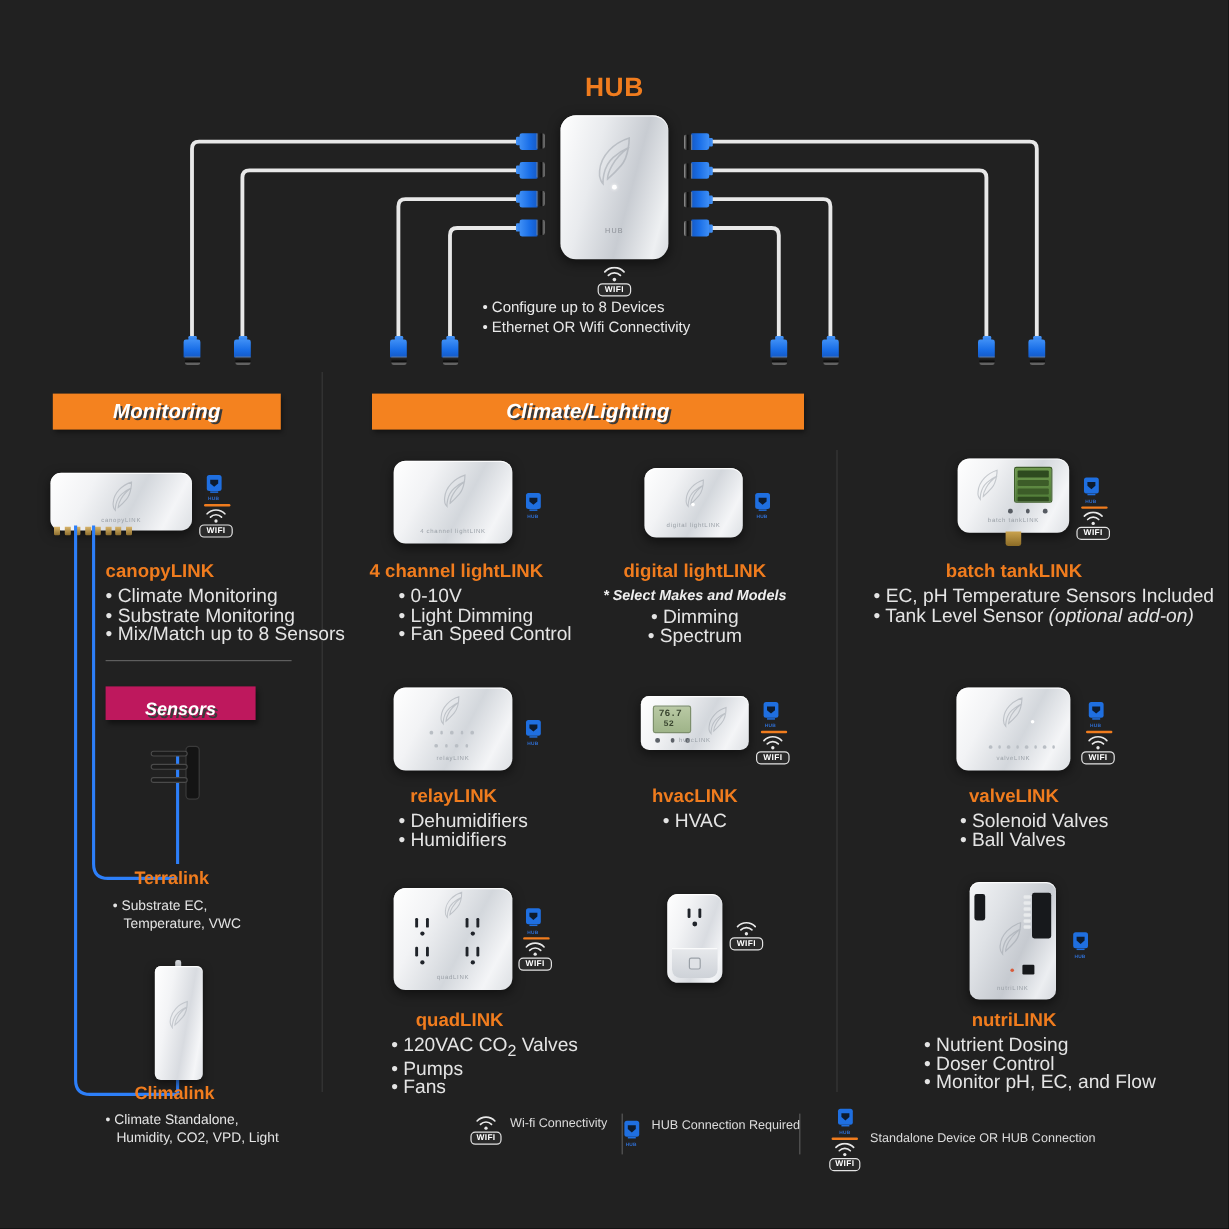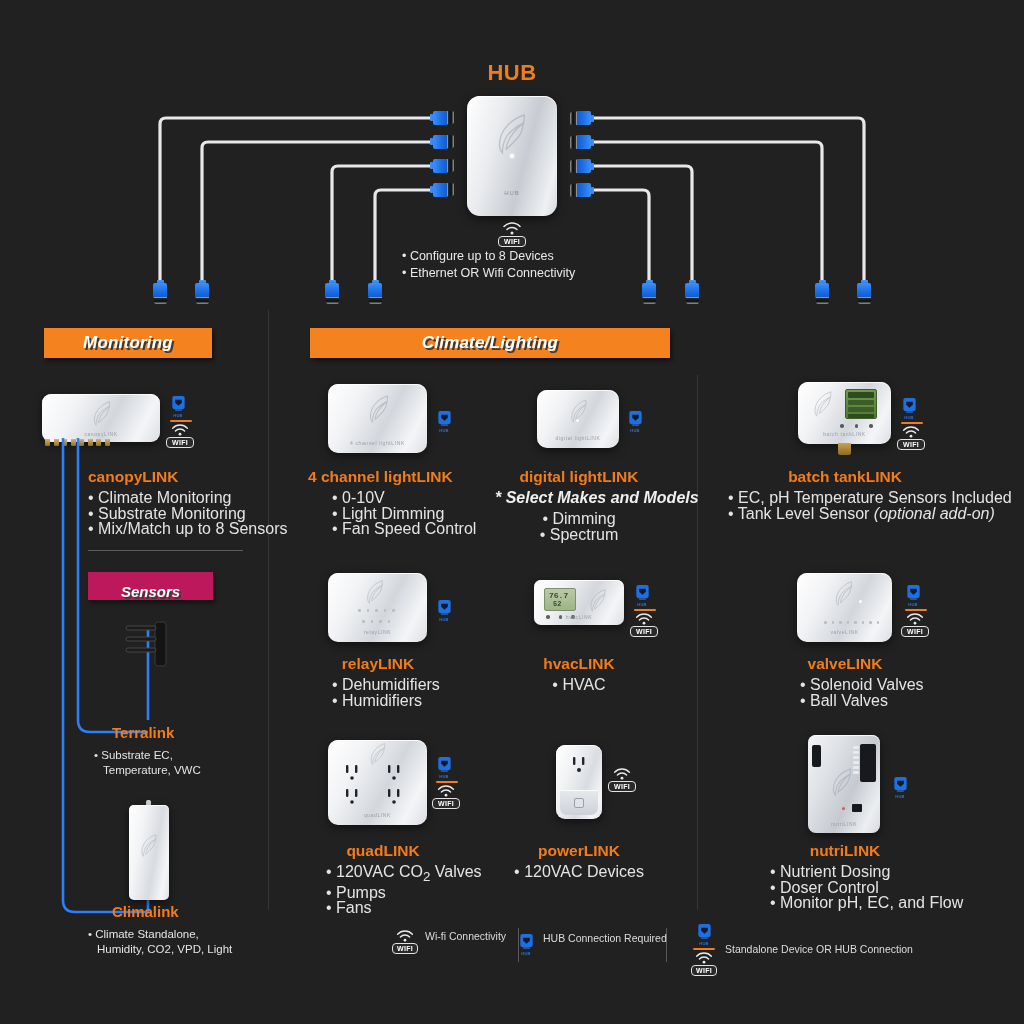--- a/index.html
+++ b/index.html
@@ -91,21 +91,21 @@
   .cat-header span {
     color: #fff; font-size: 17px; font-weight: bold; font-style: italic;
     letter-spacing: .2px; text-shadow: 2px 2px 0 #3a3a3a;
   }
   .product { position: absolute; }
   .p-name {
     color: #F07C1E; font-size: 15.5px; font-weight: bold;
     text-align: center; white-space: nowrap;
   }
   .p-note {
-    color: #efefef; font-size: 16px; font-style: italic; font-weight: bold;
+    color: #efefef; font-size: 12px; font-style: italic; font-weight: bold;
     text-align: center; margin-top: 3px; white-space: nowrap;
   }
   .p-bullets { color: #e4e4e4; font-size: 16px; line-height: 15.5px; margin-top: 4px; }
   .p-bullets div { white-space: nowrap; }
   .p-bullets.center { text-align: center; }
   .p-bullets i { font-style: italic; }
   .badge-stack { position: absolute; }
   
   .shell {
     position: relative; border-radius: 10px;
@@ -271,21 +271,21 @@
 
     <div id="hub-bullets">
       <div><span class="b">•</span> <span>Configure up to 8 Devices</span></div>
       <div><span class="b">•</span> <span>Ethernet OR Wifi Connectivity</span></div>
     </div>
   </div>
 
   <div class="col-divider" style="left:268px;top:310px;height:600px;"></div>
   <div class="col-divider" style="left:697px;top:375px;height:535px;"></div>
 
-  <div class="cat-header" style="left:44px;top:328px;width:168px;">
+  <div class="cat-header" style="left:44px;top:328px;width:190px;">
     <span>Monitoring</span>
   </div>
   <div class="cat-header" style="left:310px;top:328px;width:360px;">
     <span>Climate/Lighting</span>
   </div>
 
   <div class="product" style="left:42px;top:394px;">
     <div class="shell" style="width:118px;height:48px;border-radius:9px;">
       <div class="leaf-logo" style="left:48px;top:6px;width:24px;height:27px;">
         <svg viewBox="0 0 40 46">
@@ -604,26 +604,20 @@
   <div class="badge-stack" style="left:608px;top:768px;">
     <div class="wifi-badge">
       <svg class="arcs" width="20" height="12" viewBox="0 0 20 13">
         <path d="M2 4.5a11 11 0 0 1 16 0" fill="none" stroke="#e8e8e8" stroke-width="1.5" stroke-linecap="round"></path>
         <path d="M5 7.5a7 7 0 0 1 10 0" fill="none" stroke="#e8e8e8" stroke-width="1.5" stroke-linecap="round"></path>
         <circle cx="10" cy="11" r="1.5" fill="#e8e8e8"></circle>
       </svg>
       <div class="pill">WIFI</div>
     </div>
   </div>
-  <div class="product" style="left:512px;top:842px;width:134px;">
-    <div class="p-name">powerLINK</div>
-    <div class="p-bullets center">
-      <div>• <span>120VAC Devices</span></div>
-    </div>
-  </div>
 
   <div class="product" style="left:798px;top:382px;">
     <div class="shell" style="width:93px;height:62px;">
       <div class="leaf-logo" style="left:12px;top:8px;width:26px;height:28px;">
         <svg viewBox="0 0 40 46">
             <path d="M33 3C20 7 8 18 7 32c-1 7 3 11 3 11s-1-14 9-23c7-6 14-9 14-9s-10 7-15 16c-4 7-4 12-4 12s6-5 12-12c7-8 7-24 7-24z" fill="none" stroke="#9aa0a8" stroke-width="1.6"></path>
           </svg>
       </div>
       <div style="position:absolute;left:47px;top:7px;width:32px;height:30px;background:linear-gradient(180deg,#6f9a4f,#4e7a36);border:1px solid #3e5e2a;border-radius:2px;overflow:hidden;">
         <div style="position:absolute;left:2px;top:2px;right:2px;height:6px;background:#2e4a1f;border-radius:1px;"></div>

